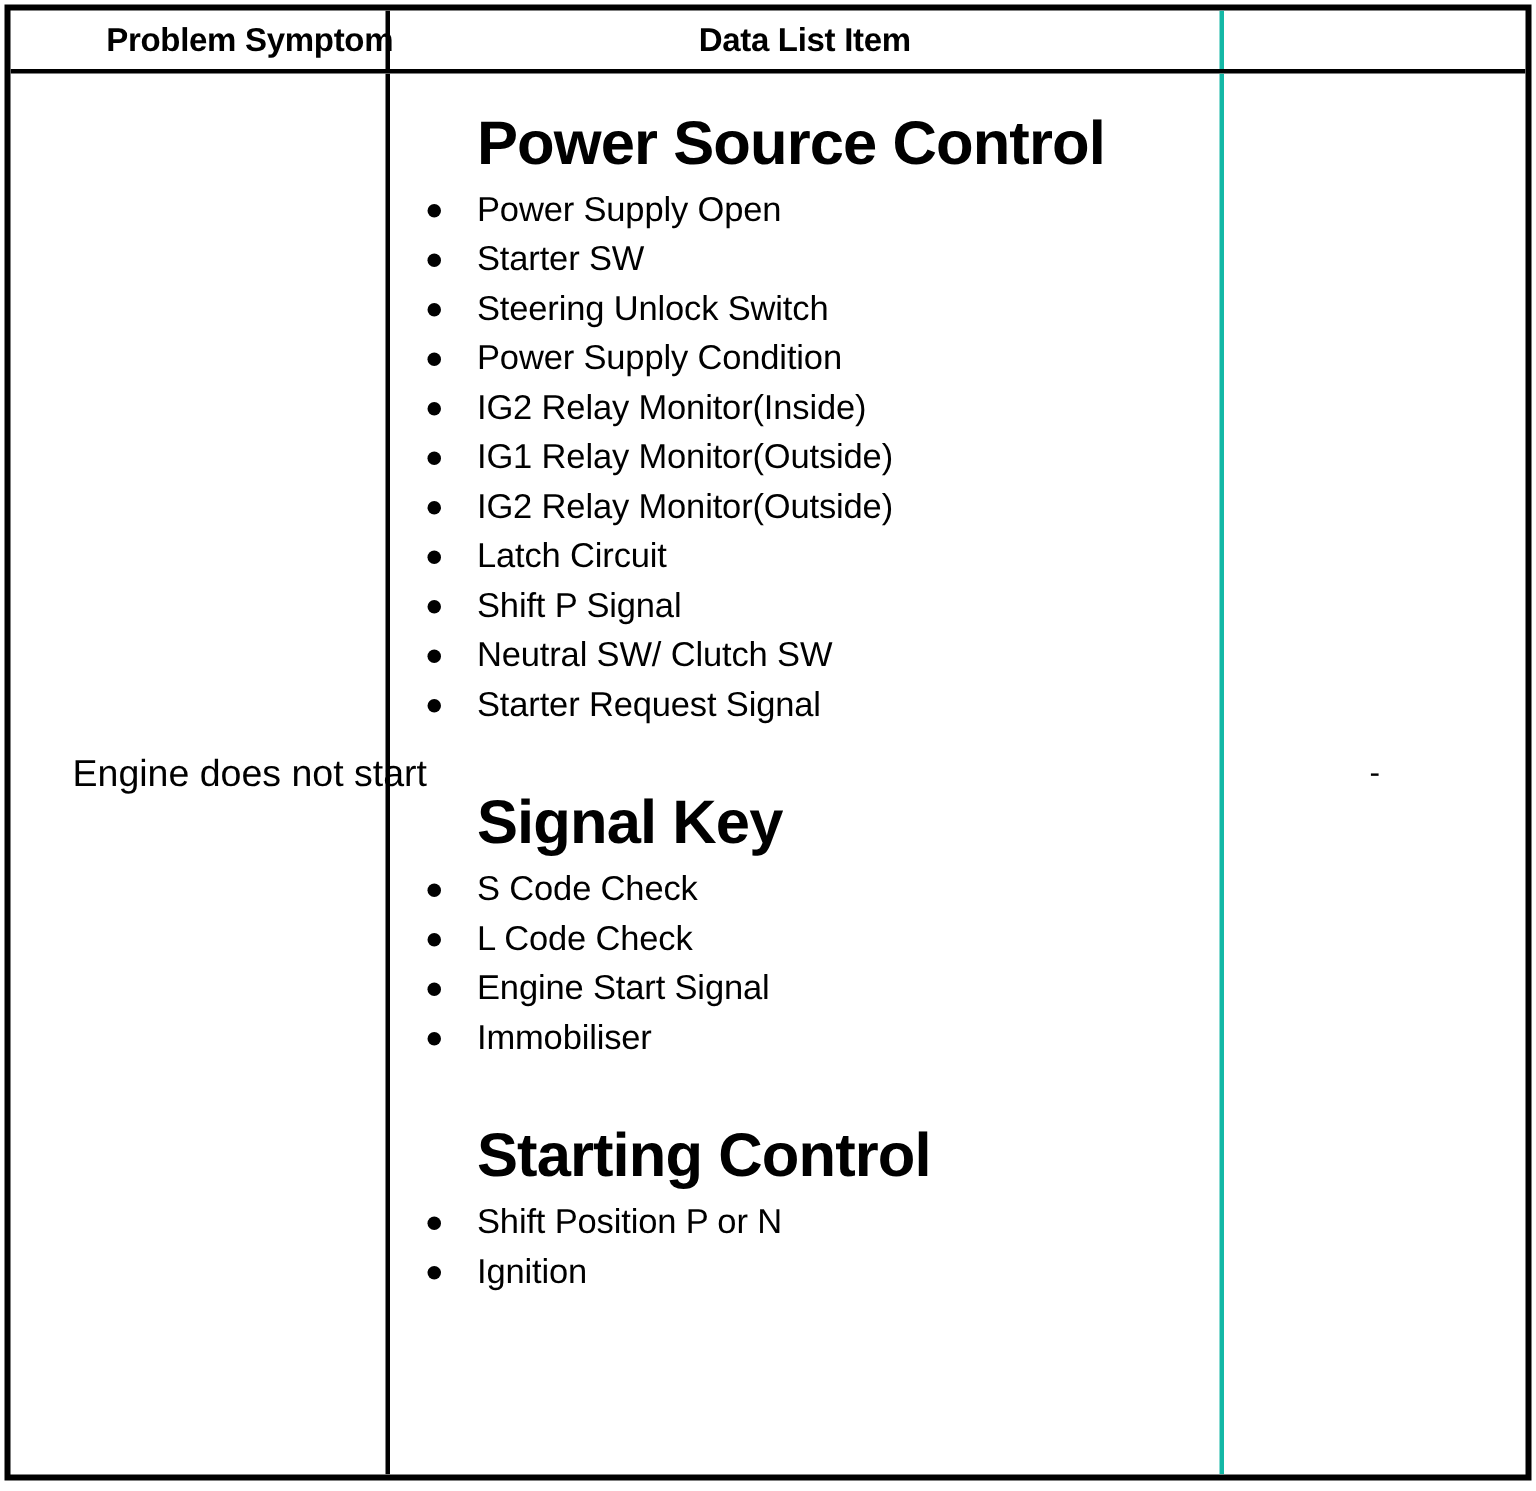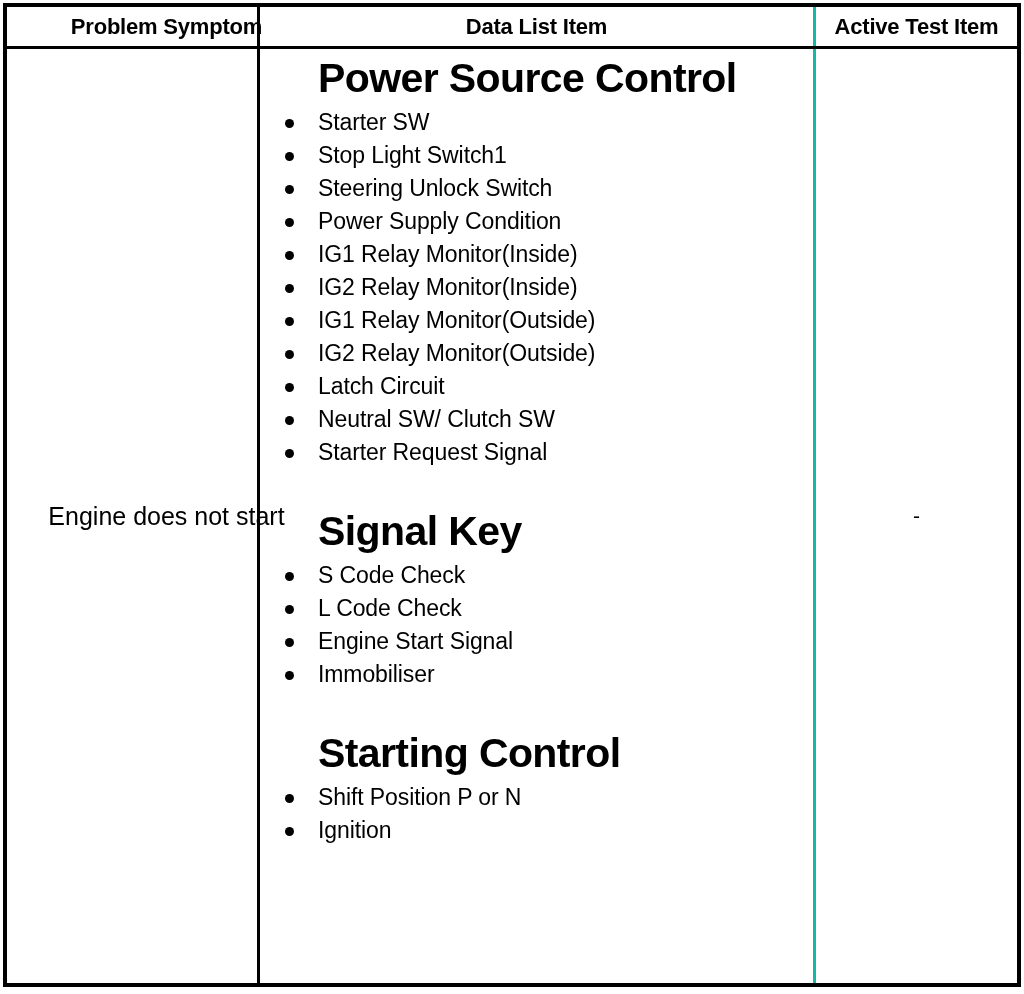--- a/index.html
+++ b/index.html
@@ -100,21 +100,21 @@
     font-size: 21px;
     line-height: 26px;
   }
 
   
   .datalist {
     position: absolute;
     left: 0;
     top: 0;
     width: 553px;
-    padding-top: 3px;
+    padding-top: 20px;
     box-sizing: border-box;
   }
   .section { margin: 0; padding: 0; }
   .section-title {
     font-size: 41px;
     font-weight: bold;
     line-height: 52px;
     margin: 0 0 2px 58px;
     letter-spacing: -0.6px;
     white-space: nowrap;
@@ -150,45 +150,42 @@
 <div class="page">
   <div class="table-frame">
 
     <div class="header-row">
       <div class="col-1">
         <span class="hdr-text">Problem Symptom</span>
       </div>
       <div class="col-2">
         <span class="hdr-text">Data List Item</span>
       </div>
-      <div class="col-3">
-        <span class="hdr-text">Active Test Item</span>
-      </div>
     </div>
 
     <div class="body-row">
 
       <div class="col-1">
         <span class="symptom-text">Engine does not start</span>
       </div>
 
       <div class="col-2">
         <div class="datalist" id="datalist-root">
             <div class="section">
               <div class="section-title">Power Source Control</div>
               <ul class="items">
+                <li><span class="bullet"></span><span>Power Supply Open</span></li>
                 <li><span class="bullet"></span><span>Starter SW</span></li>
-                <li><span class="bullet"></span><span>Stop Light Switch1</span></li>
                 <li><span class="bullet"></span><span>Steering Unlock Switch</span></li>
                 <li><span class="bullet"></span><span>Power Supply Condition</span></li>
-                <li><span class="bullet"></span><span>IG1 Relay Monitor(Inside)</span></li>
                 <li><span class="bullet"></span><span>IG2 Relay Monitor(Inside)</span></li>
                 <li><span class="bullet"></span><span>IG1 Relay Monitor(Outside)</span></li>
                 <li><span class="bullet"></span><span>IG2 Relay Monitor(Outside)</span></li>
                 <li><span class="bullet"></span><span>Latch Circuit</span></li>
+                <li><span class="bullet"></span><span>Shift P Signal</span></li>
                 <li><span class="bullet"></span><span>Neutral SW/ Clutch SW</span></li>
                 <li><span class="bullet"></span><span>Starter Request Signal</span></li>
               </ul>
             </div>
             <div class="section">
               <div class="section-title">Signal Key</div>
               <ul class="items">
                 <li><span class="bullet"></span><span>S Code Check</span></li>
                 <li><span class="bullet"></span><span>L Code Check</span></li>
                 <li><span class="bullet"></span><span>Engine Start Signal</span></li>

